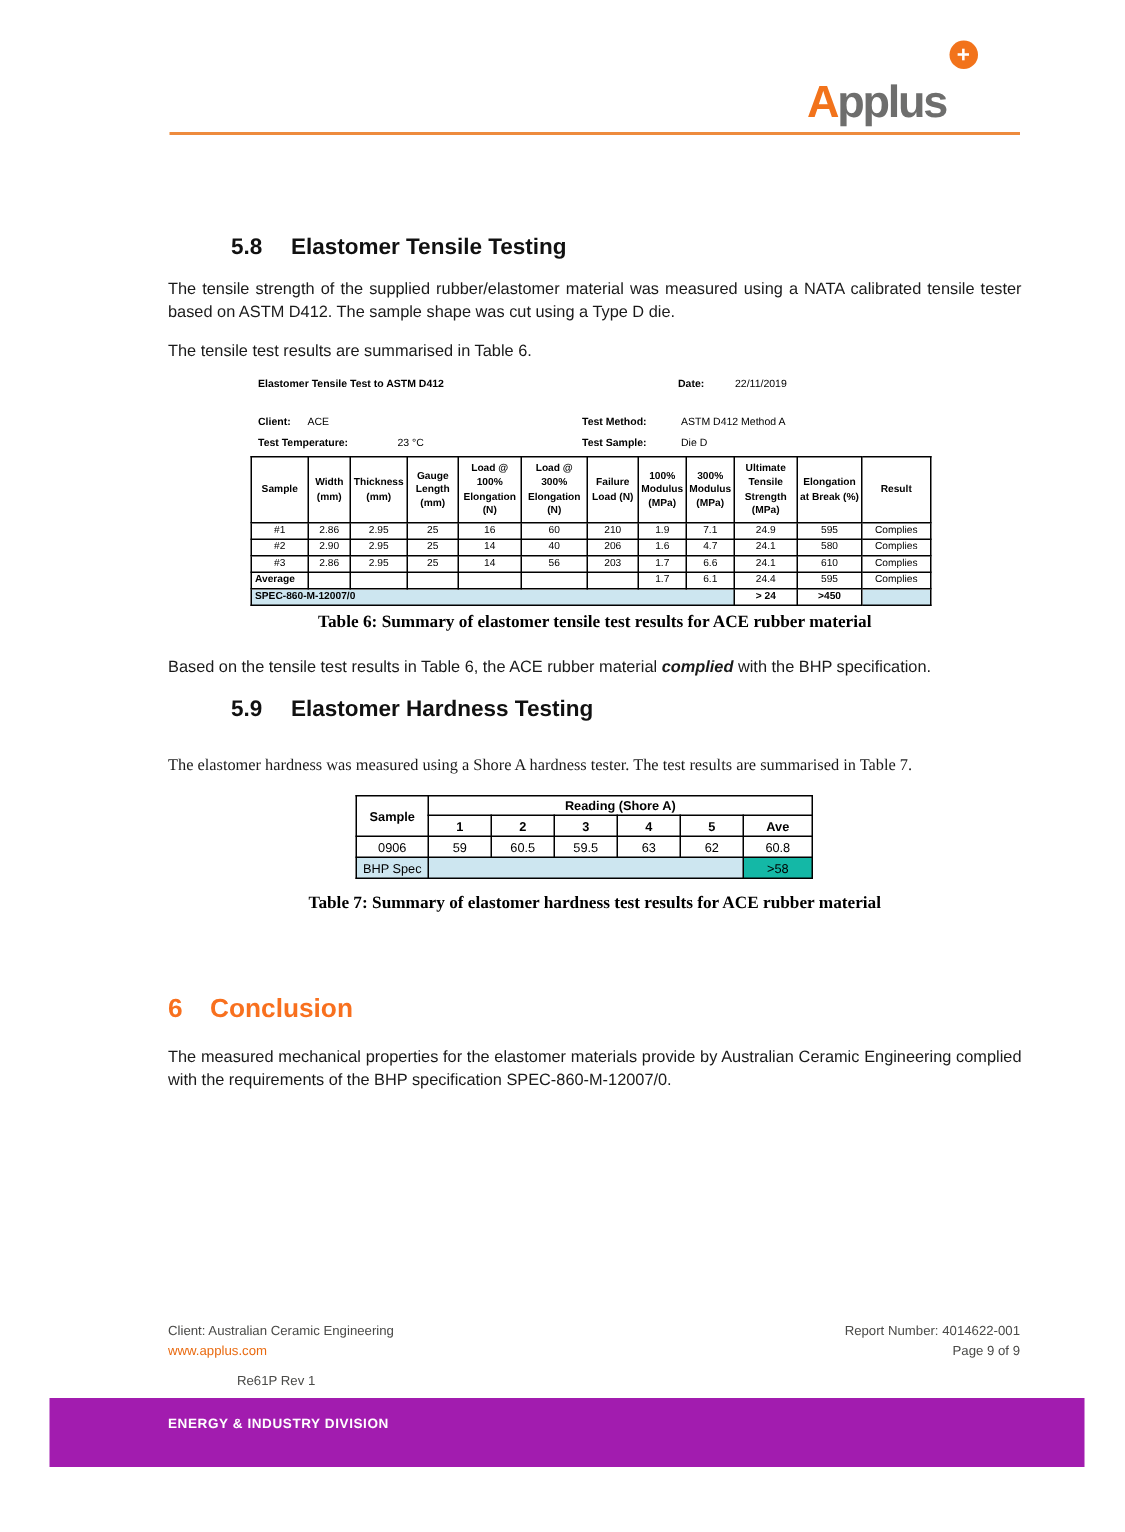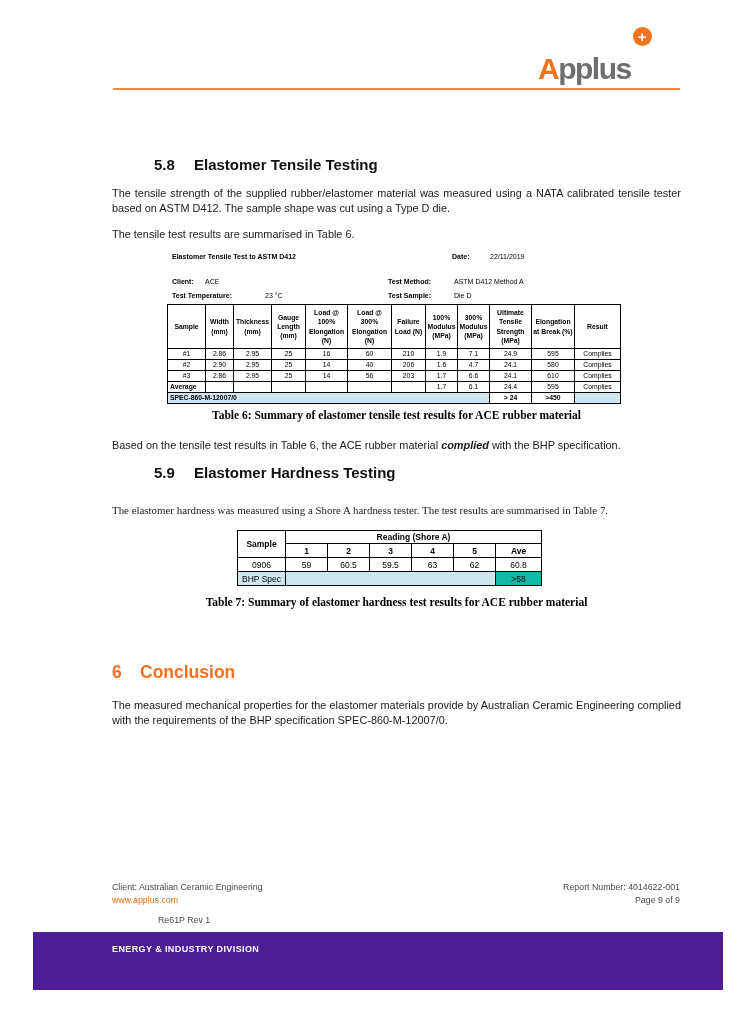--- a/index.html
+++ b/index.html
@@ -66,21 +66,21 @@
   .t7 .hr1 th { height:13px; }
   .t7 .hr2 th { height:14px; }
   .t7 .dr td { height:14px; }
   .t7 tr.specrow td { background:#cde6f0; height:14px;margin-top:16px; }
   .t7 tr.specrow td.white { background:#14b8a6; }
   
   .f-left { position:absolute; left:112px; top:881px; font-size:8.8px; line-height:12.5px; color:#4a4a48; }
   .f-link { color:#e96a10; text-decoration:none; cursor:pointer; }
   .f-rev { position:absolute; left:112px; top:915px; font-size:8.8px; color:#4a4a48;margin-left:46px; }
   .f-right { position:absolute; right:70px; top:881px; font-size:8.8px; line-height:12.5px; color:#4a4a48; text-align:right; }
-  .band { position:absolute; left:33px; top:932px; width:690px; height:58px; background:#4c1d95; }
+  .band { position:absolute; left:33px; top:932px; width:690px; height:46px; background:#a21caf; }
   .band-text { position:absolute; left:79px; top:12px; color:#ffffff; font-weight:bold; font-size:9px; letter-spacing:0.4px; }
 </style>
 </head>
 <body>
 
 <div class="page">
 
   <div class="logo">
     <div class="logo-text"><span class="logo-first">A</span><span>pplus</span></div>
     <div class="logo-plus">+</div>

